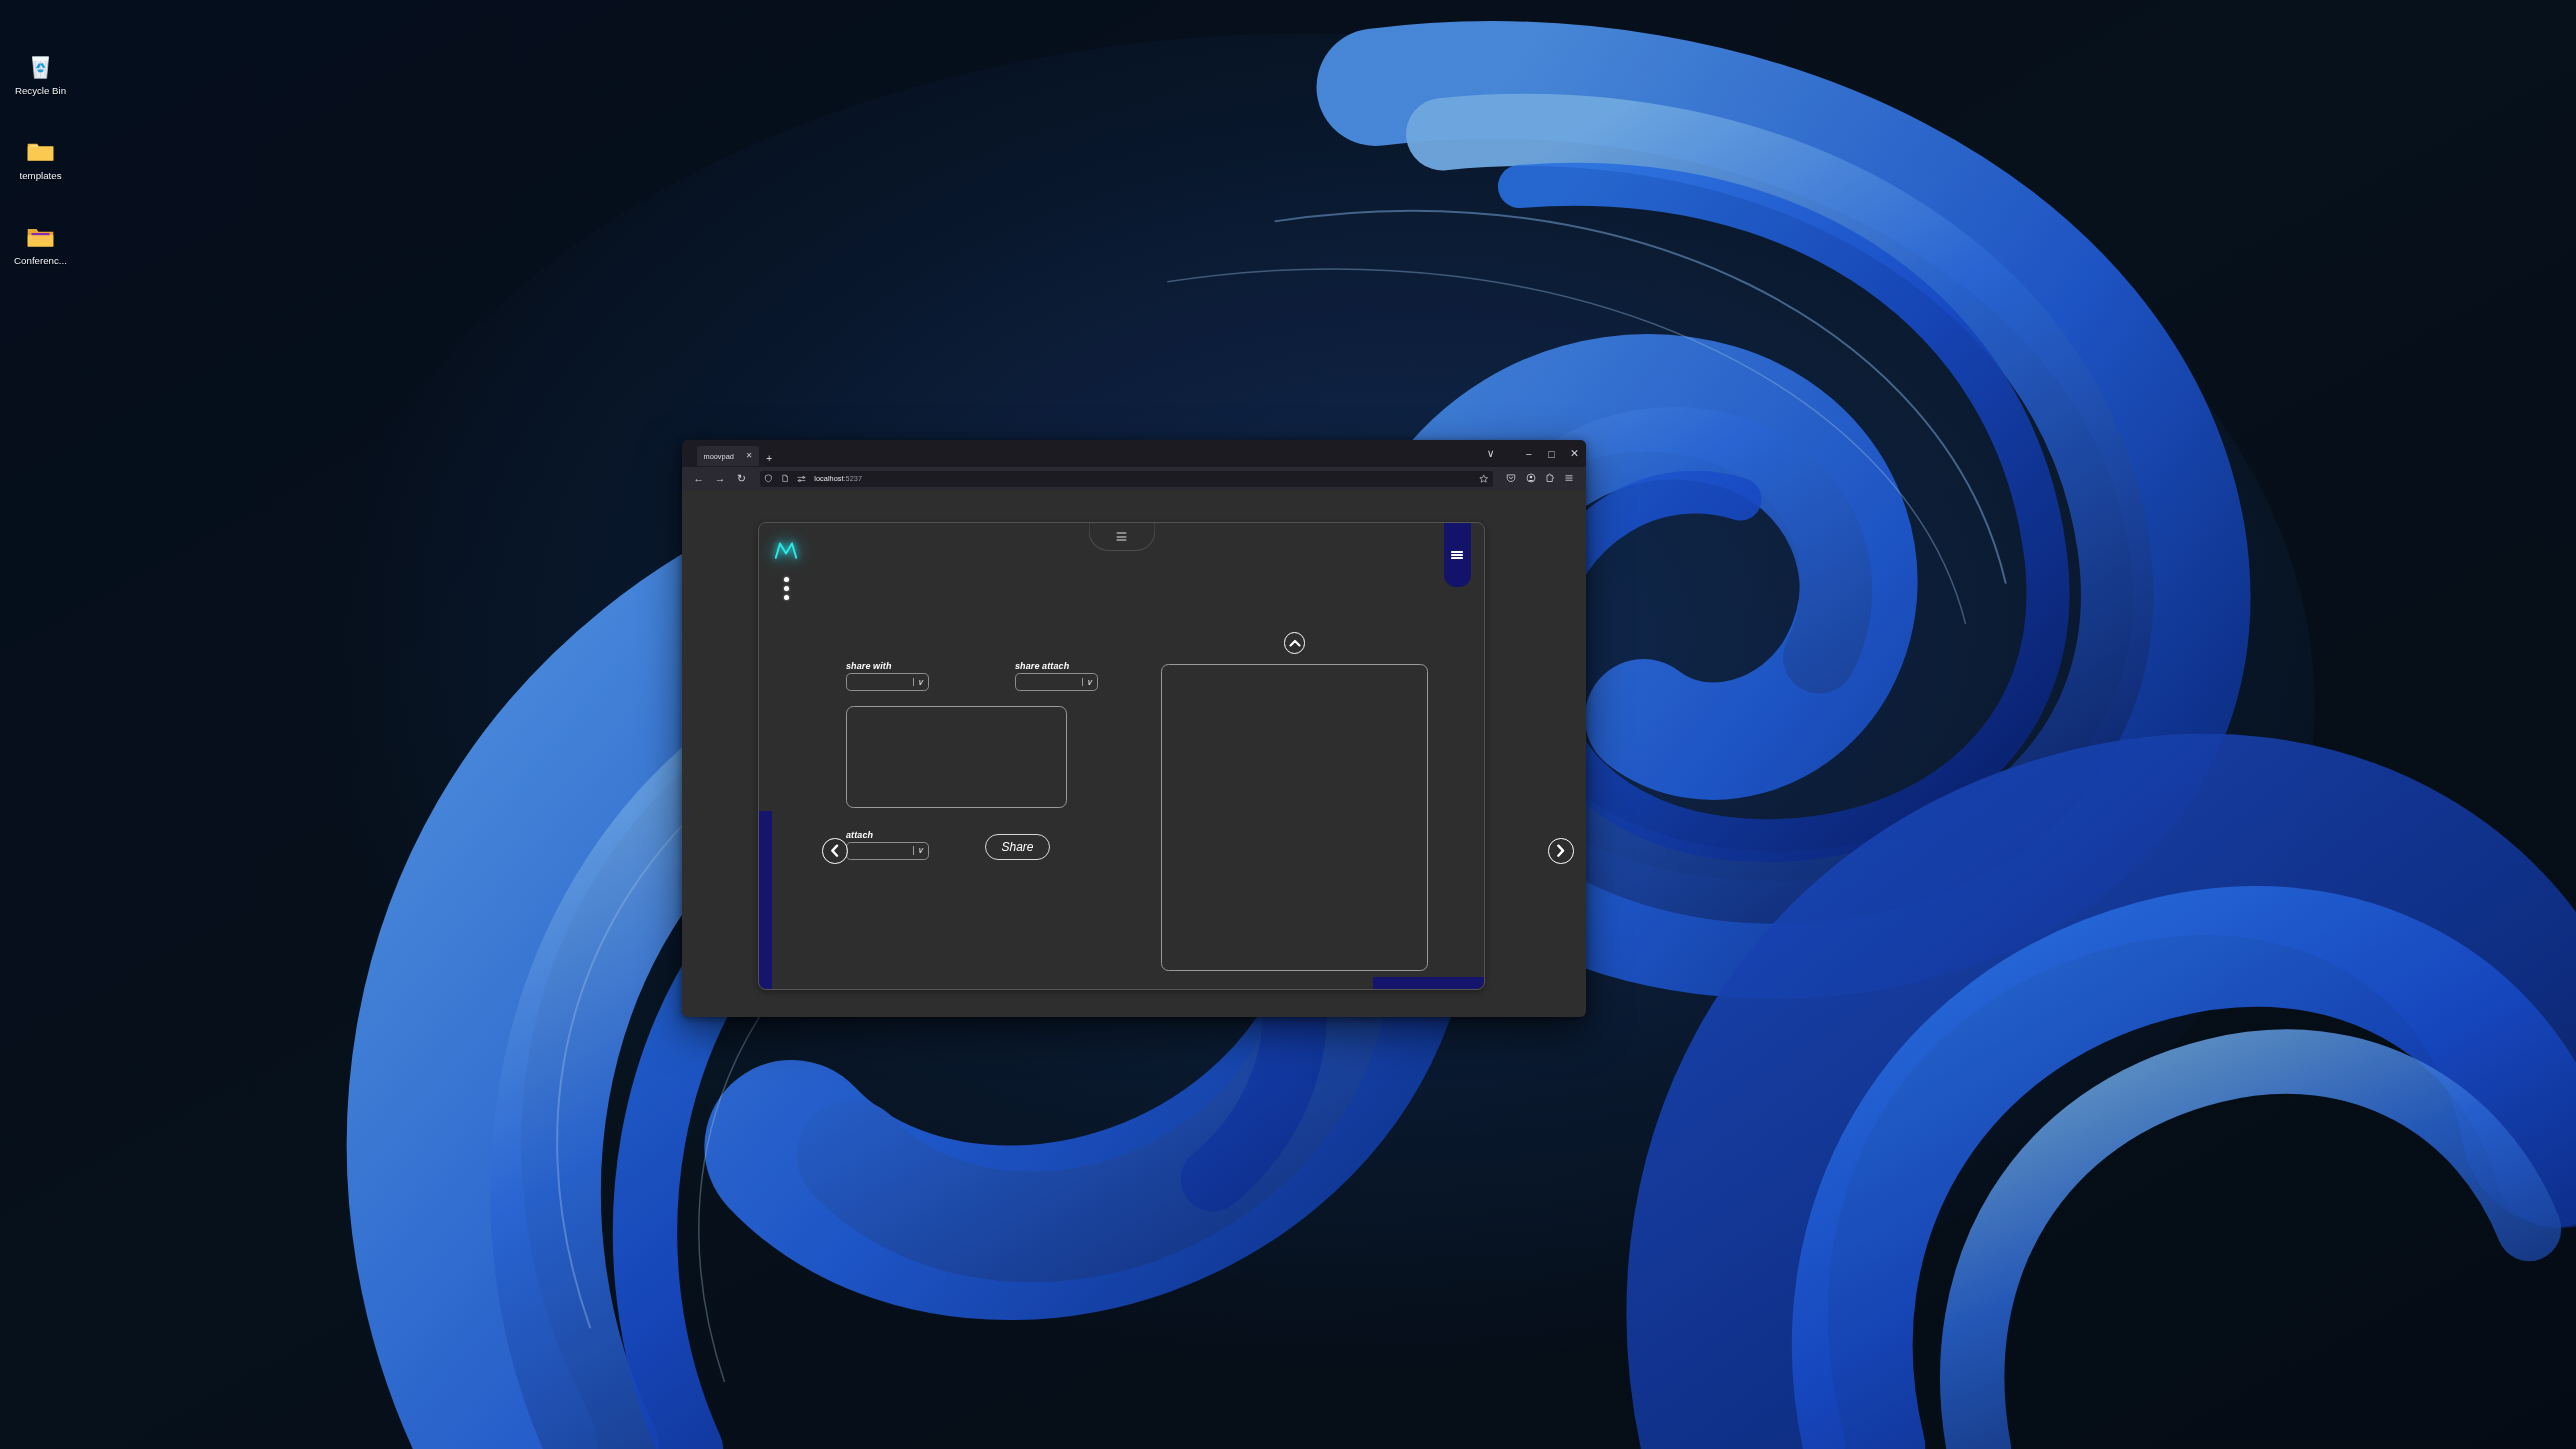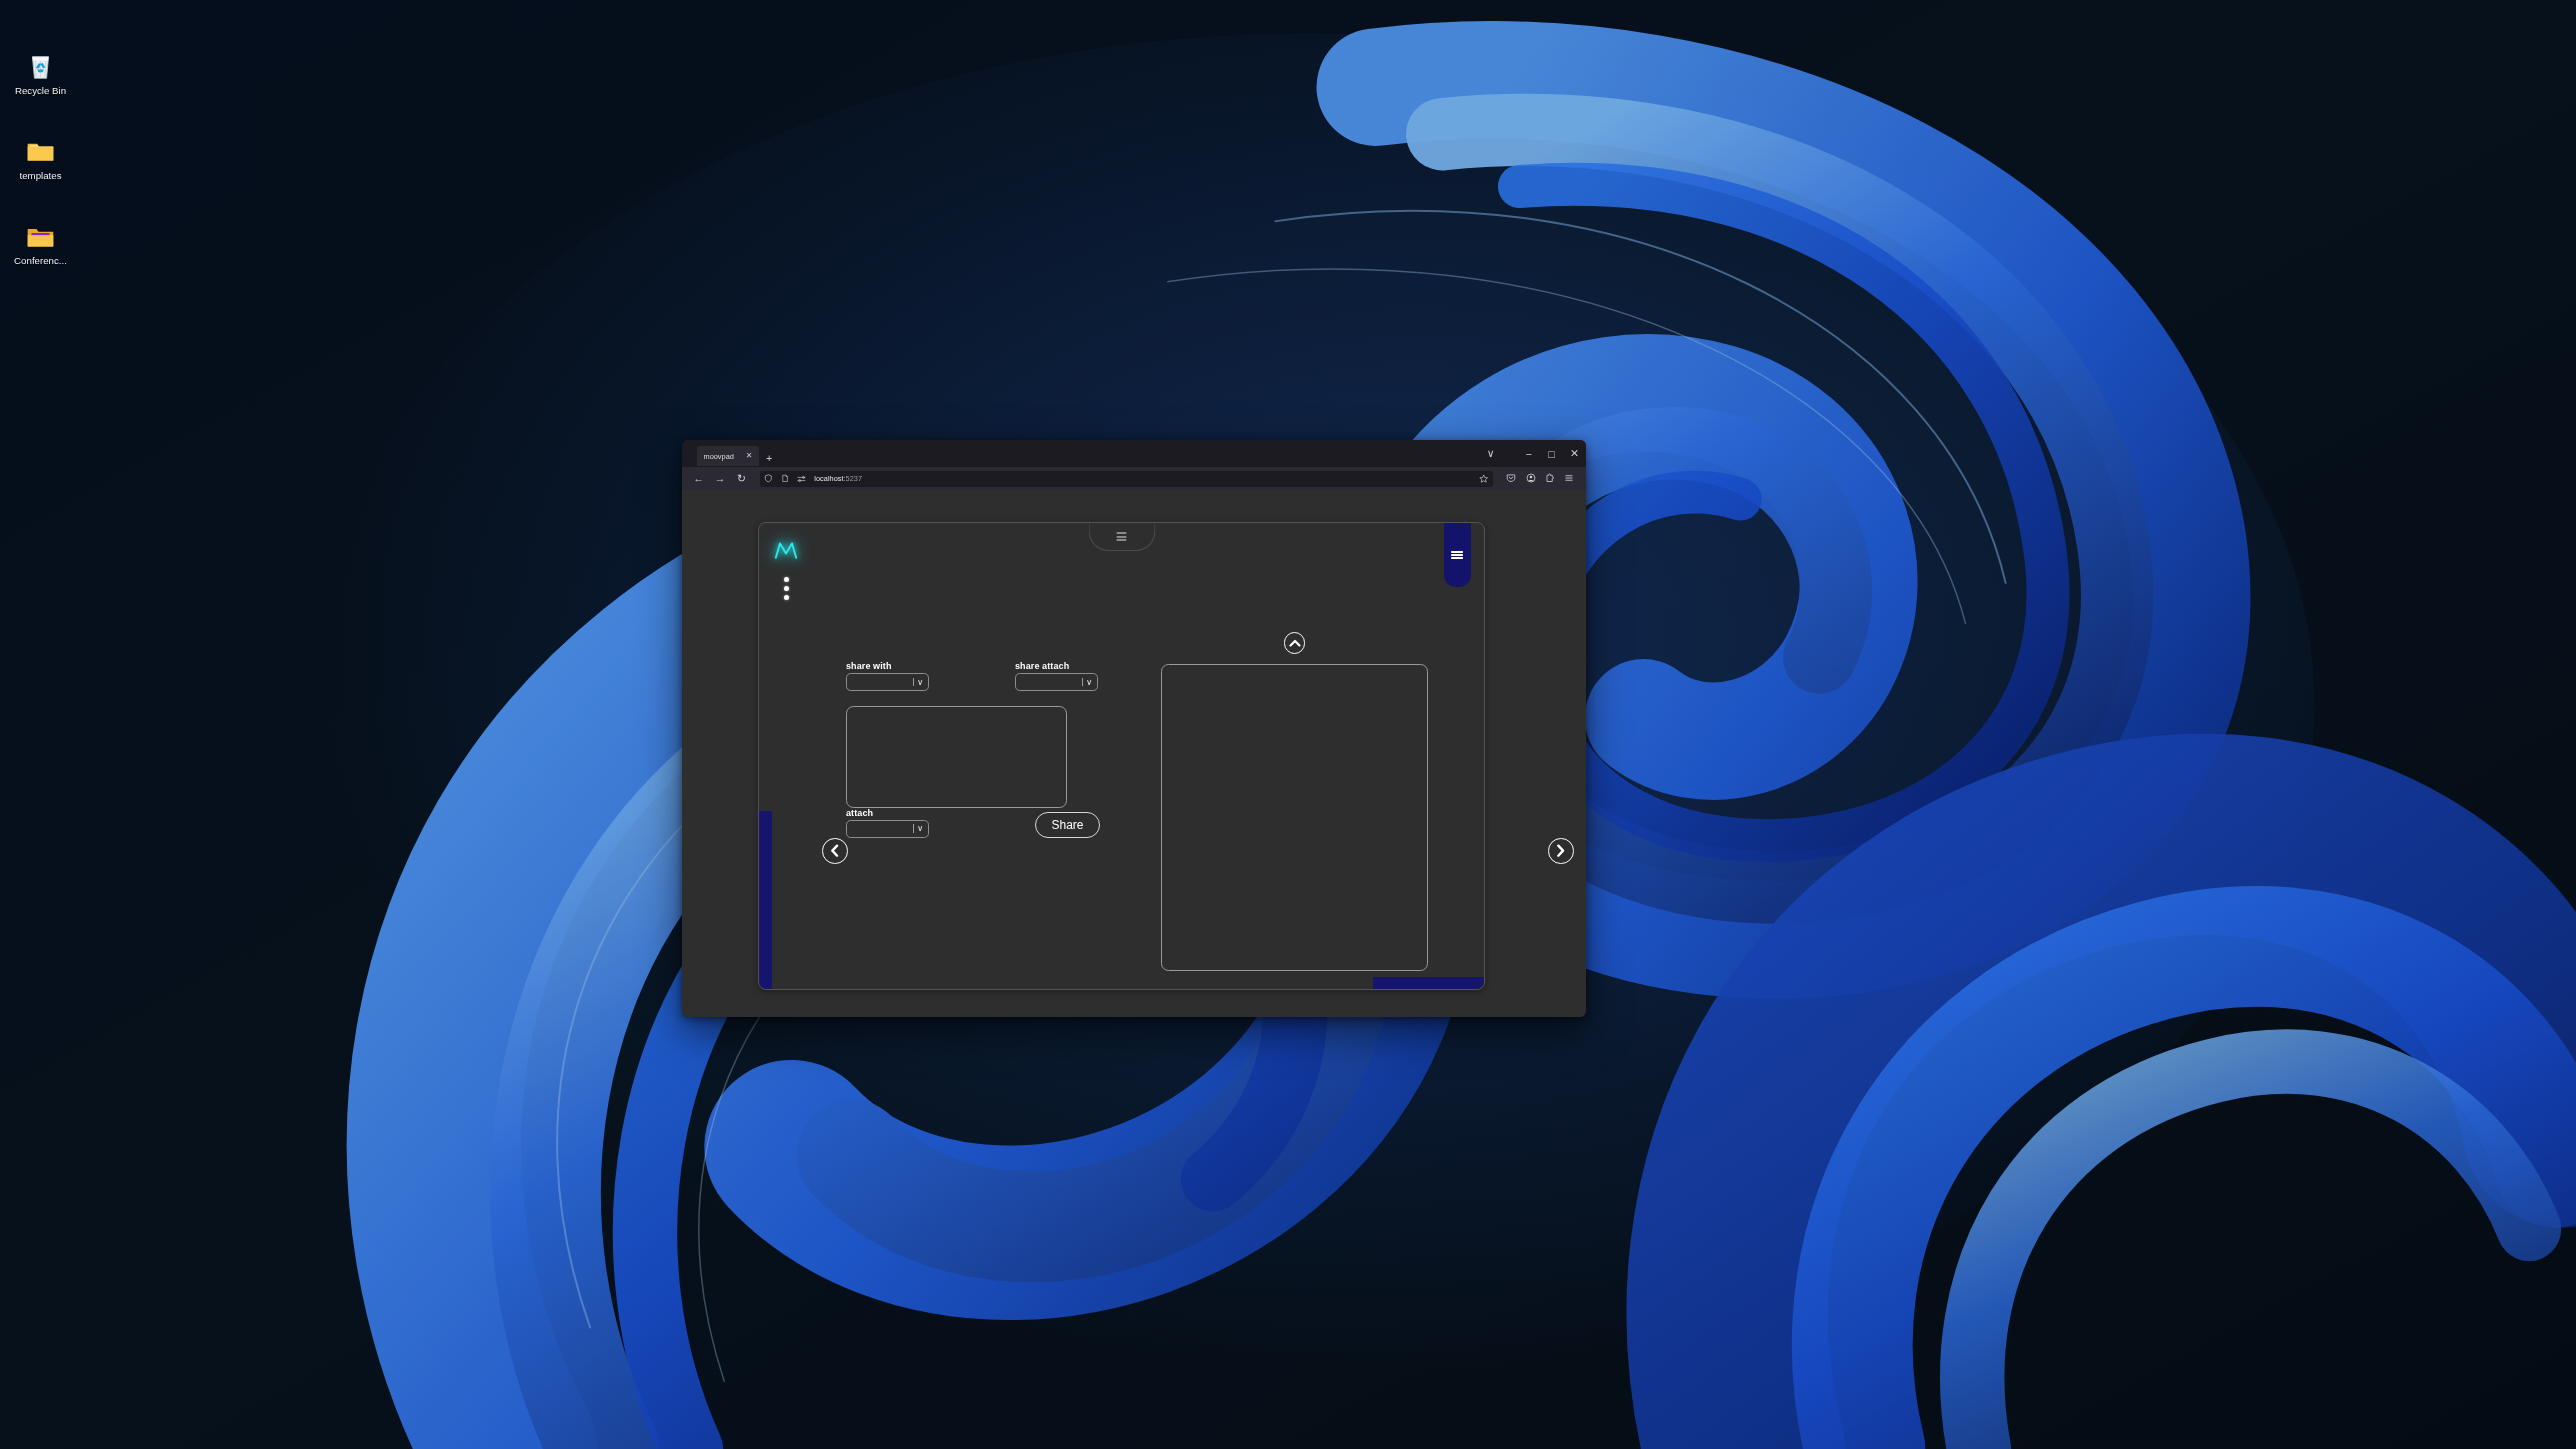--- a/index.html
+++ b/index.html
@@ -74,21 +74,21 @@
     flex:1; height:16px; background:#1c1b22; border-radius:2.7px;
     display:flex; align-items:center; padding:0 4.7px; gap:8px; margin:0 5.4px;
     position:relative;
   }
   .urltext { font-size:7.4px; color:#e6e6ea; white-space:nowrap; }
   .urltext .port { color:#9a9aa4; }
   .urlstar { margin-left:auto; color:#cfcfd6; display:flex; }
   .toolbtns { display:flex; align-items:center; gap:2px; }
 
   
-  .viewport { flex:1; background:#2e2e2e; position:relative; overflow:hidden; }
+  .viewport { flex:1; background:#2e2e2e; position:relative; overflow:hidden;font-style:italic; }
 
   
   .app-card {
     position:absolute; left:76px; top:32px; width:727px; height:468px;
     background:#2e2e2e; border:0.7px solid #545454; border-radius:8px;
     box-shadow:0 2px 6.7px rgba(0,0,0,.35);
   }
   .blue-left {
     position:absolute; left:0px; bottom:0px; width:13.4px; height:178px;
     background:#15156e; border-bottom-left-radius:7.4px;
@@ -131,21 +131,21 @@
     background:transparent; display:flex; align-items:center; justify-content:flex-end;
     padding-right:4.7px; gap:3.4px;
   }
   .fselect .bar { width:0.7px; height:8.7px; background:#9a9aa0; }
   .fselect .chev { color:#e2e2e2; font-size:8.7px; line-height:1; }
 
   .note-area {
     margin-top:14.8px; width:221px; height:102px;
     border:0.7px solid #9a9a9a; border-radius:7.4px; background:transparent;
   }
-  .bottom-row { margin-top:0; display:flex; align-items:flex-end; gap:106px; }
+  .bottom-row { margin-top:22px; display:flex; align-items:flex-end; gap:56px; }
   .share-btn {
     width:65px; height:25.5px; border:0.7px solid #d8d8d8; border-radius:14.8px;
     background:transparent; color:#fff; font-size:12px;
     display:flex; align-items:center; justify-content:center;
   }
 
   .right-pane { position:absolute; left:402px; top:109px; }
   .chev-circle {
     width:21.5px; height:21.5px; border:1.3px solid #fff; border-radius:50%;
     display:flex; align-items:center; justify-content:center;

